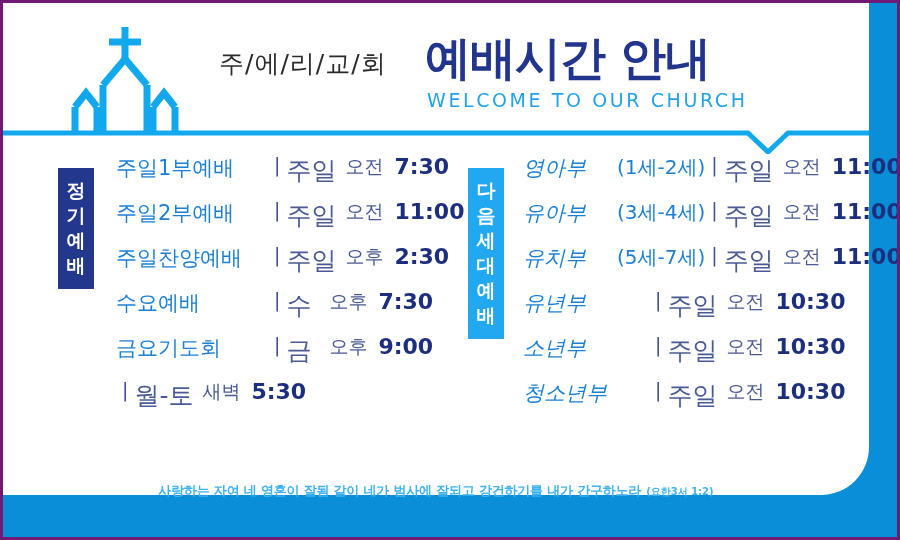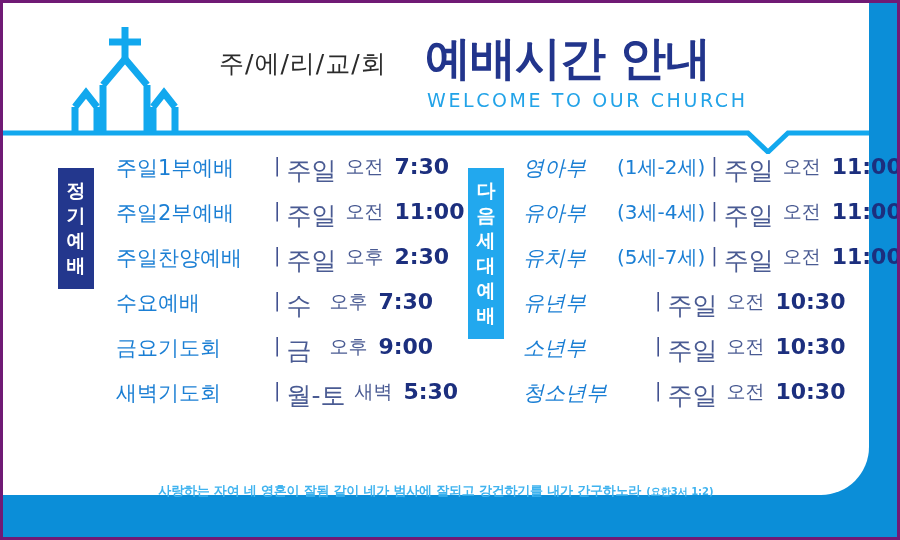--- a/index.html
+++ b/index.html
@@ -308,21 +308,20 @@
           <span class="r-time">7:30</span>
         </div>
         <div class="row">
           <span class="r-name">금요기도회</span>
           <span class="r-sep">|</span>
           <span class="r-day">금</span>
           <span class="r-period">오후</span>
           <span class="r-time">9:00</span>
         </div>
         <div class="row">
-          <span class="r-name">새벽기도회</span>
           <span class="r-sep">|</span>
           <span class="r-day">월-토</span>
           <span class="r-period">새벽</span>
           <span class="r-time">5:30</span>
         </div>
       </div>
     </div>
 
     <div class="column right">
       <div class="col-label cyan">

